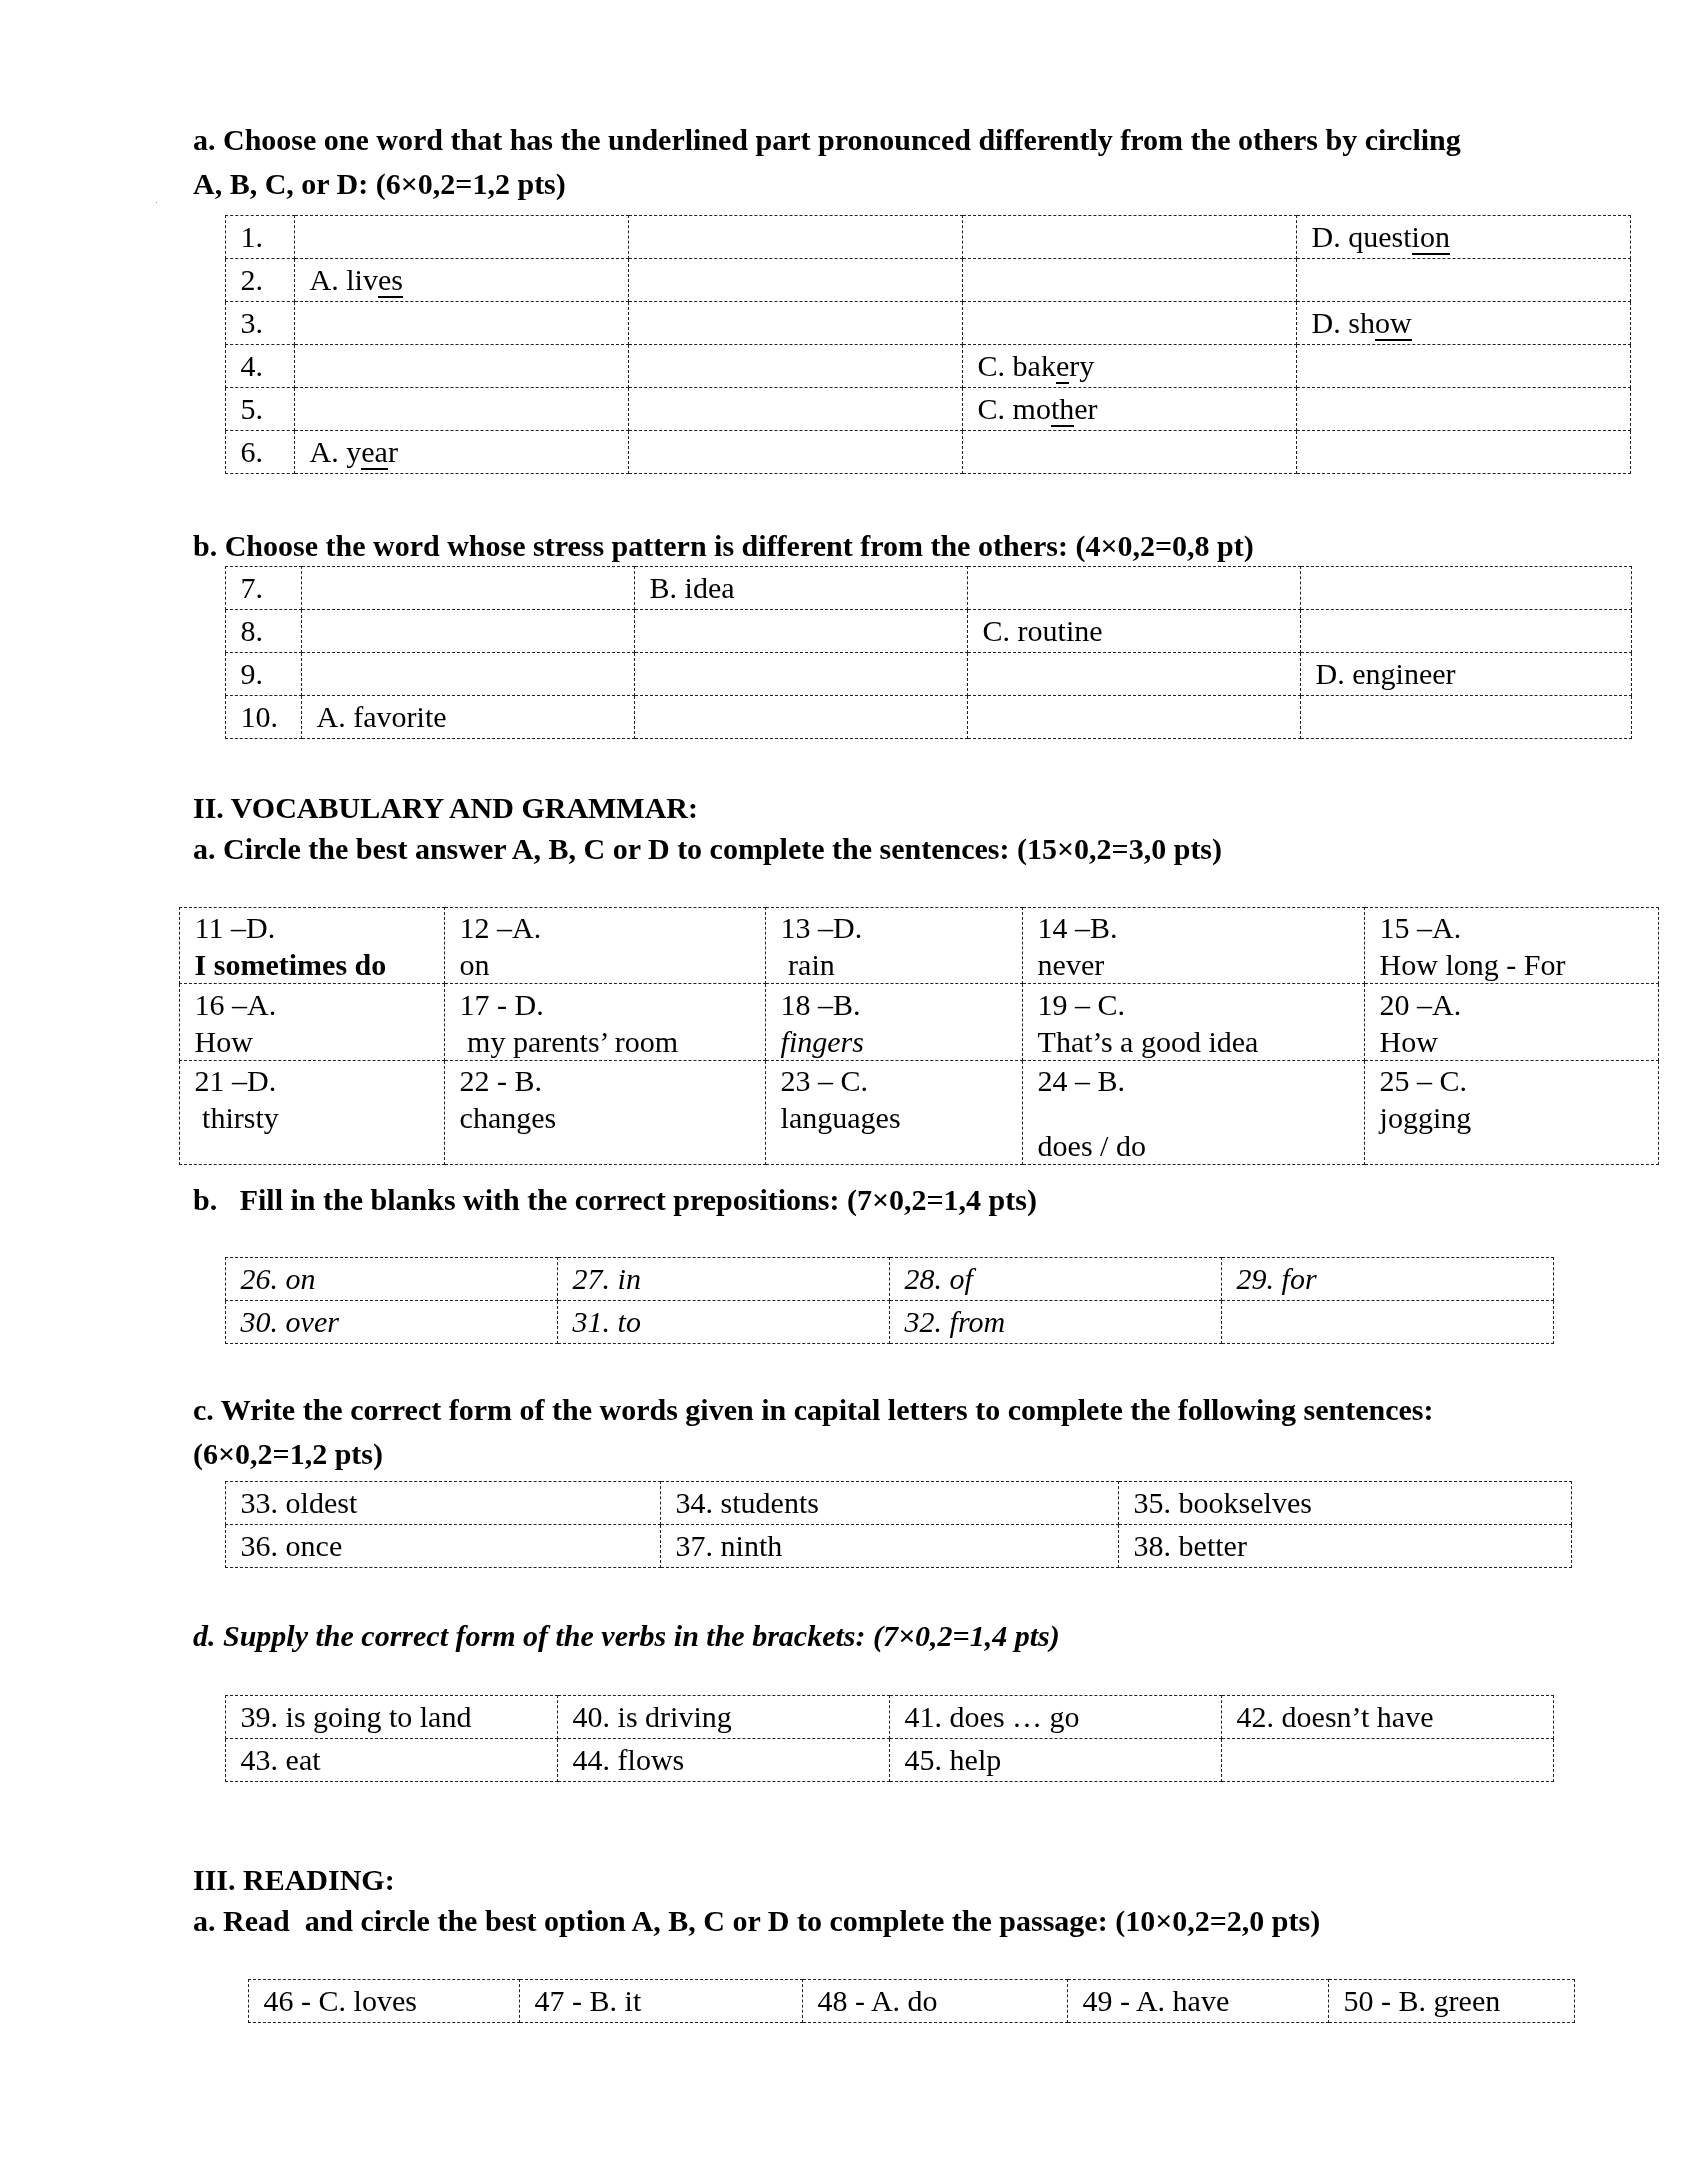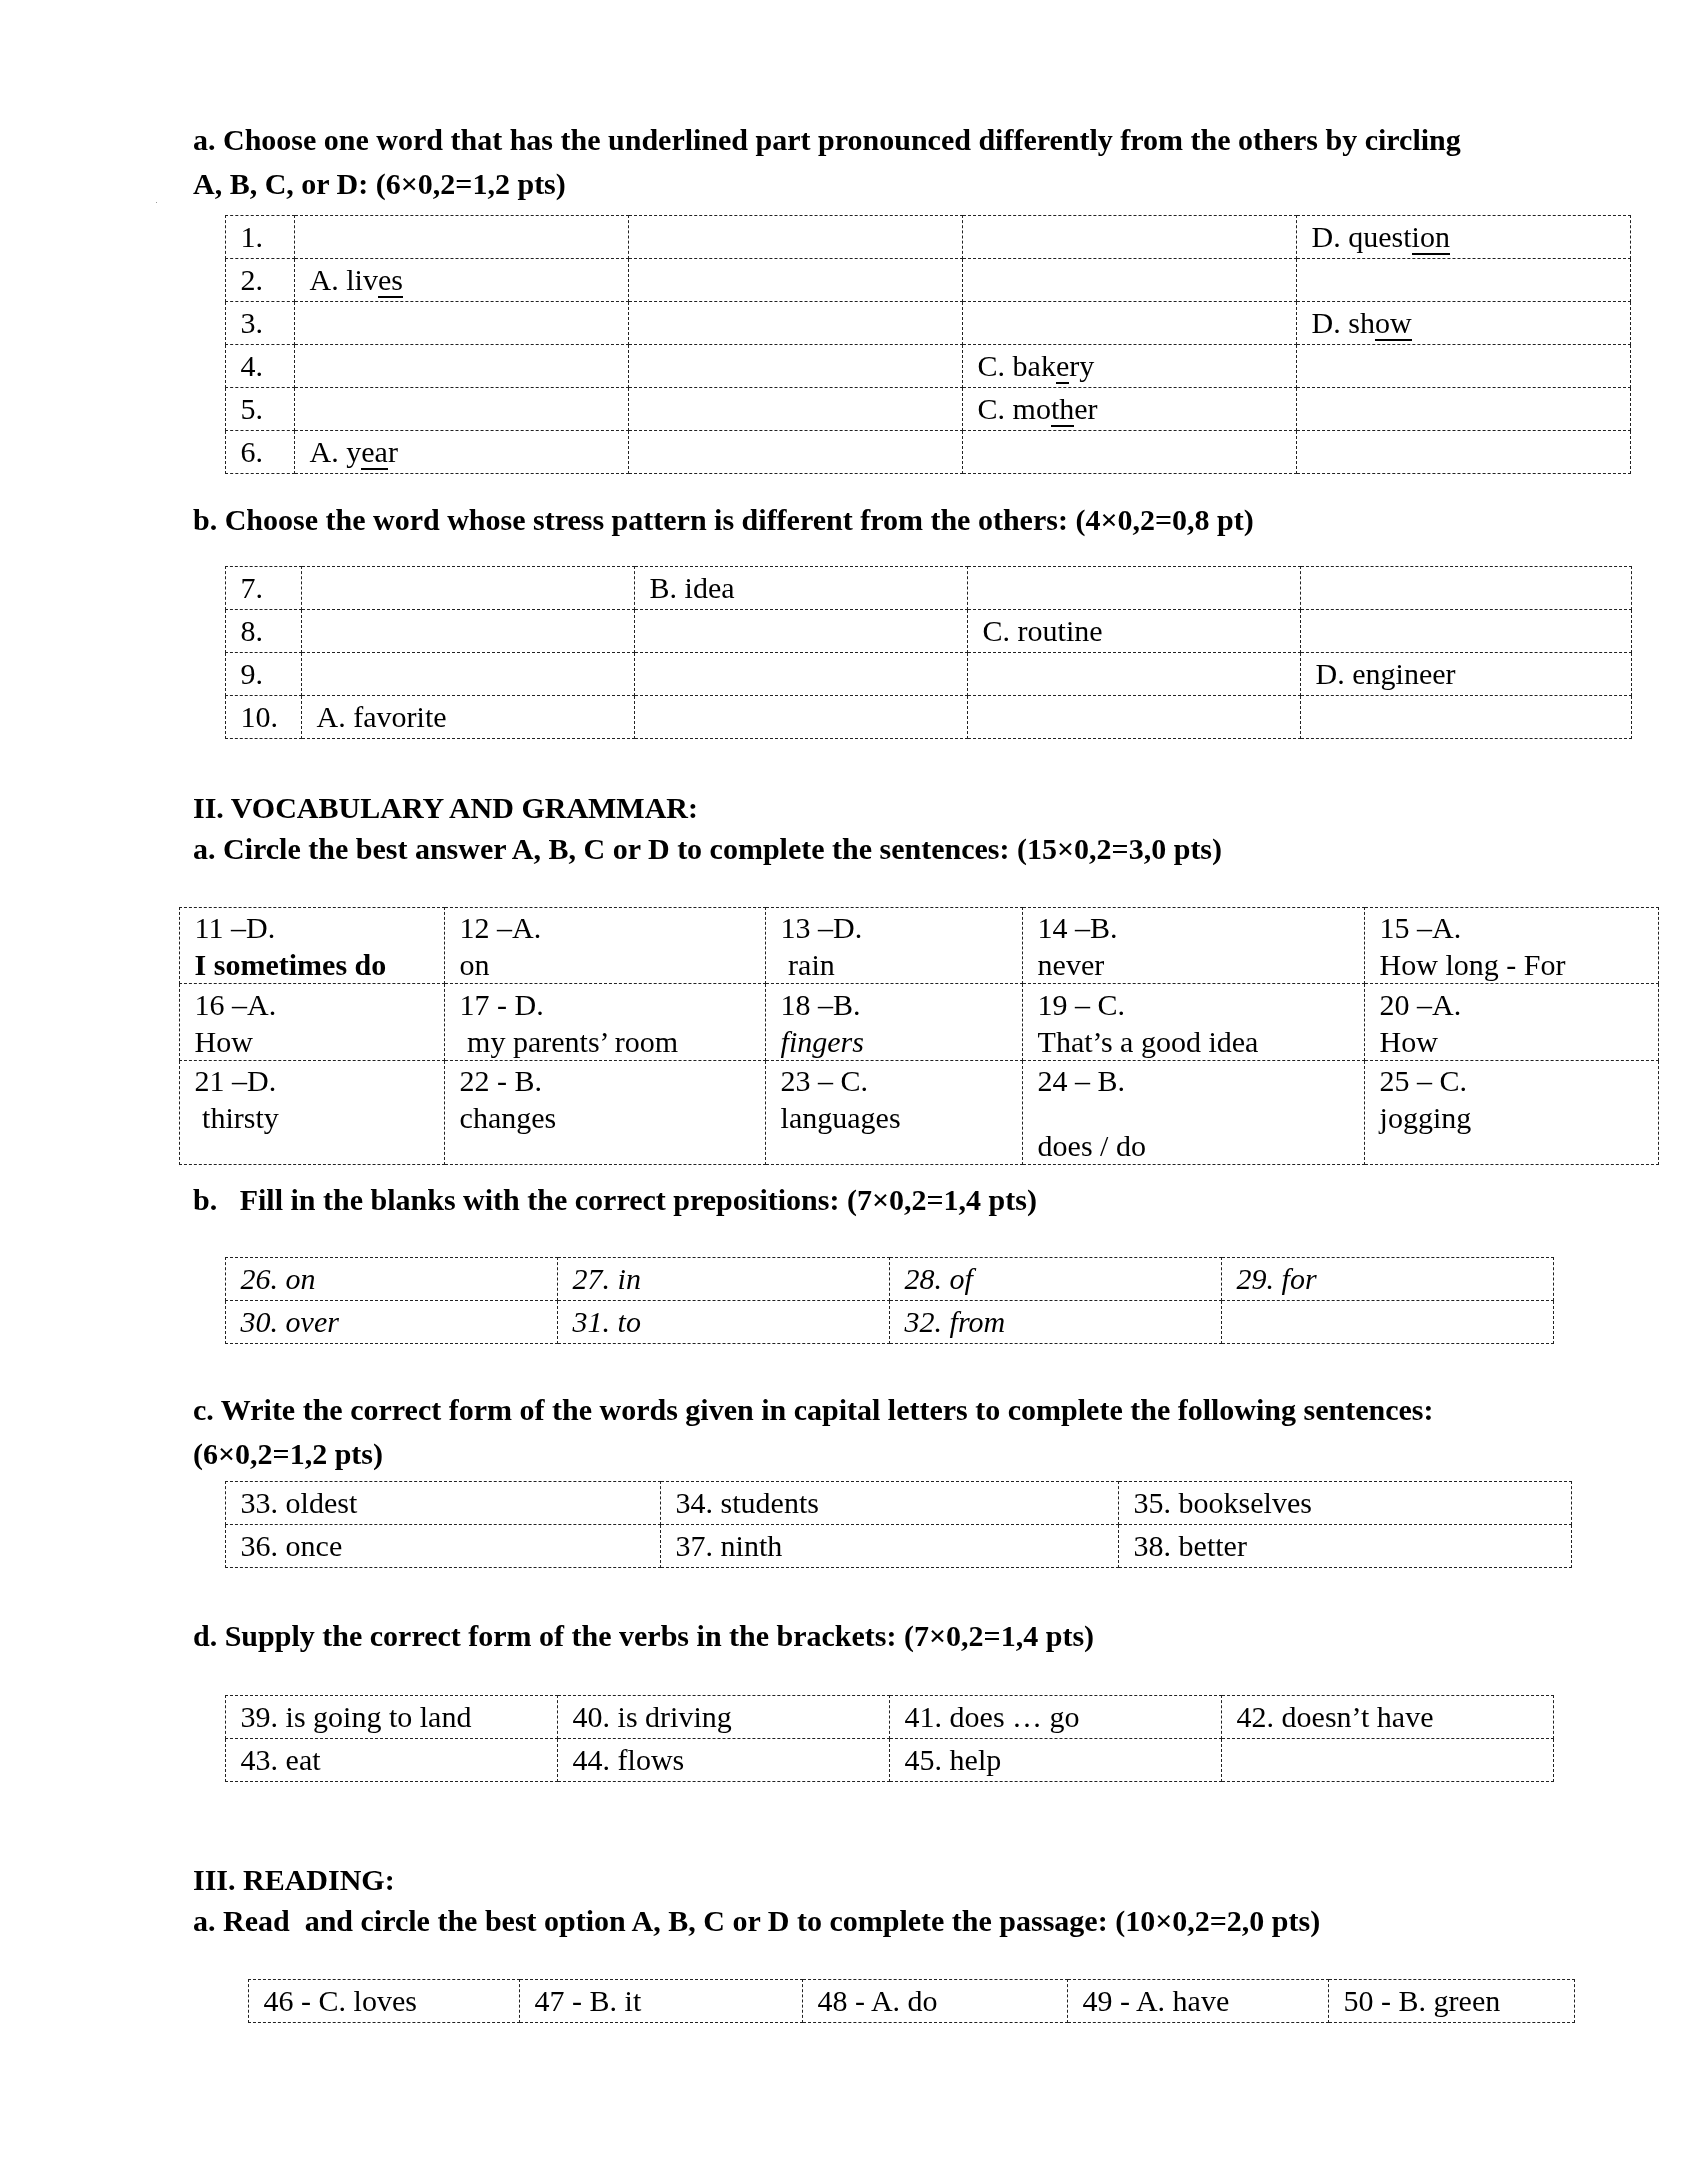--- a/index.html
+++ b/index.html
@@ -68,21 +68,21 @@
       <tr>
         <td>6.</td>
         <td><span>A. y</span><u class="ul">ea</u><span>r</span></td>
         <td></td>
         <td></td>
         <td></td>
       </tr>
     </tbody>
 </table>
 
-<div class="h" style="left:193px; top:500px;">b. Choose the word whose stress pattern is different from the others: (4×0,2=0,8 pt)</div>
+<div class="h" style="left:193px; top:526px;">b. Choose the word whose stress pattern is different from the others: (4×0,2=0,8 pt)</div>
 <table class="t2" id="t2" style="left:225px; top:566px; width:1406px;">
   <colgroup>
       <col style="width:76px">
       <col style="width:333px">
       <col style="width:333px">
       <col style="width:333px">
       <col style="width:331px">
     </colgroup>
   <tbody>
       <tr>
@@ -235,21 +235,21 @@
         <td>35. bookselves</td>
       </tr>
       <tr>
         <td>36. once</td>
         <td>37. ninth</td>
         <td>38. better</td>
       </tr>
     </tbody>
 </table>
 
-<div class="h" style="left:193px; top:1616px;">d. Supply the correct form of the verbs in the brackets: (7×0,2=1,4 pts)</div>
+<div class="h" style="left:193px; top:1616px;font-style:italic;">d. Supply the correct form of the verbs in the brackets: (7×0,2=1,4 pts)</div>
 <table class="tp" id="td" style="left:225px; top:1695px; width:1328px;">
   <colgroup>
       <col style="width:332px">
       <col style="width:332px">
       <col style="width:332px">
       <col style="width:332px">
     </colgroup>
   <tbody>
       <tr>
         <td>39. is going to land</td>

